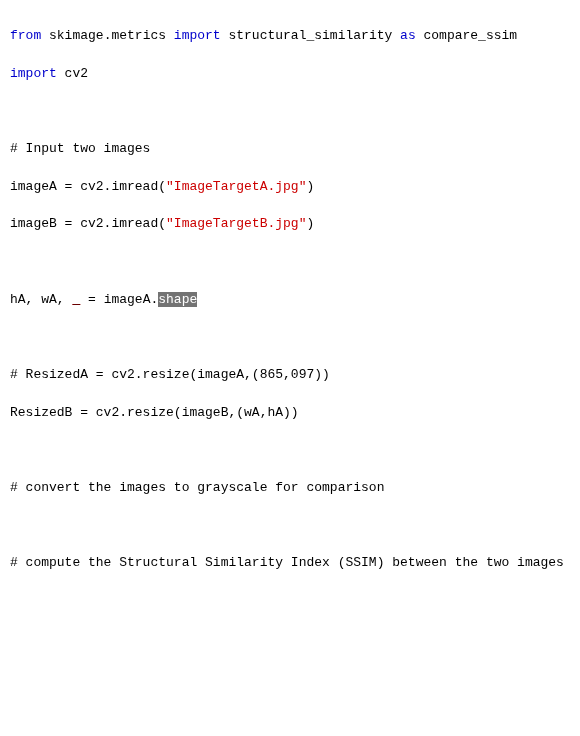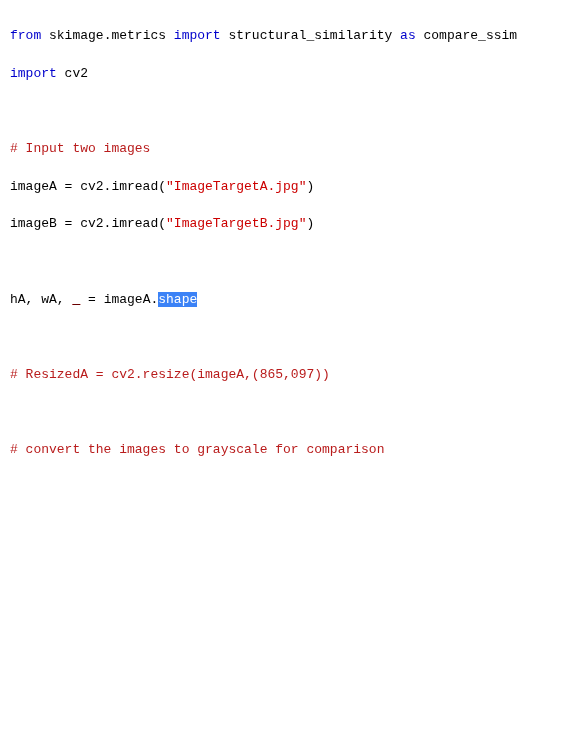--- a/index.html
+++ b/index.html
@@ -12,23 +12,23 @@
       line-height: 1.45;
       padding: 8px 10px;
       color: #000000;
     }
     .code-block {
       white-space: pre;
       overflow-x: auto;
     }
     .kw { color: #0000cc; } 
     .str { color: #cc0000; } 
-    .comment { color: #b91c1c; }
+    .comment { color: #000000; }
     .highlight-box {
-      background: #3b82f6;
+      background: #737373;
       color: #ffffff;
       display: inline;
     }
     .underline-red {
       text-decoration: underline;
       text-decoration-color: red;
       text-decoration-style: solid;
     }
     .line { display: block; min-height: 1.45em; }
     .blank { display: block; min-height: 1.45em; }
@@ -40,23 +40,25 @@
 <span class="line"><span class="kw">from</span> skimage.metrics <span class="kw">import</span> structural_similarity <span class="kw">as</span> compare_ssim</span>
 <span class="line"><span class="kw">import</span> cv2</span>
 <span class="blank"></span>
 <span class="line"><span class="comment"># Input two images</span></span>
 <span class="line">imageA = cv2.imread(<span class="str">"ImageTargetA.jpg"</span>)</span>
 <span class="line">imageB = cv2.imread(<span class="str">"ImageTargetB.jpg"</span>)</span>
 <span class="blank"></span>
 <span class="line">hA, wA, <span class="underline-red">_</span> = imageA.<span class="highlight-box">shape</span></span>
 <span class="blank"></span>
 <span class="line"><span class="comment"># ResizedA = cv2.resize(imageA,(865,097))</span></span>
+<span class="line">ResizedB = cv2.resize(imageB,(wA,hA))</span>
 <span class="blank"></span>
 <span class="line"><span class="comment"># convert the images to grayscale for comparison</span></span>
 <span class="blank"></span>
+<span class="line"><span class="comment"># compute the Structural Similarity Index (SSIM) between the two images</span></span>
 
 
 
 
 
 
 
 
 
 

